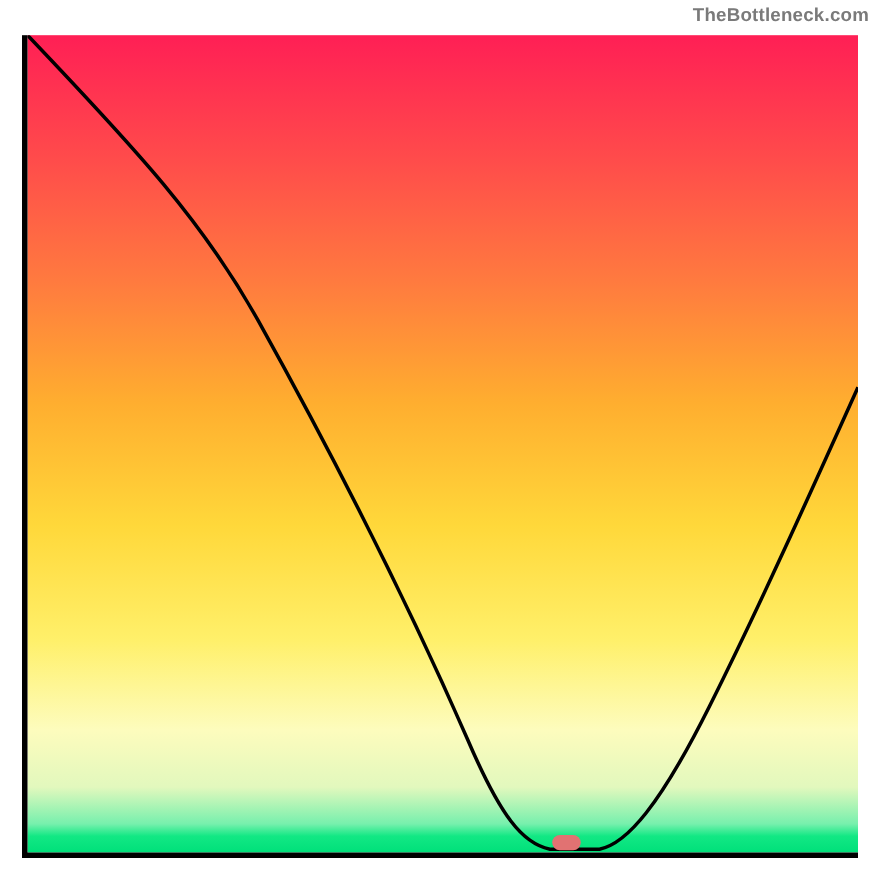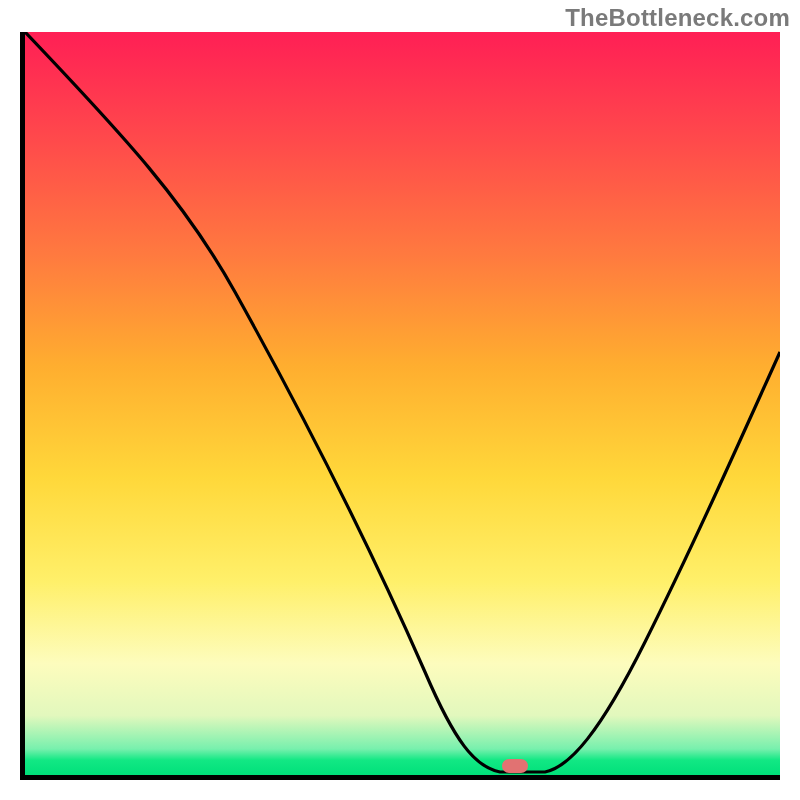--- a/index.html
+++ b/index.html
@@ -12,21 +12,21 @@
   }
   .container {
     position: relative;
     width: 800px;
     height: 800px;
   }
   .watermark {
     position: absolute;
     top: 4px;
     right: 10px;
-    font-size: 24px;
+    font-size: 17px;
     font-weight: bold;
     color: #7a7a7a;
     letter-spacing: 0.2px;
   }
   .plot-area {
     position: absolute;
     left: 20px;
     top: 32px;
     width: 760px;
     height: 748px;

